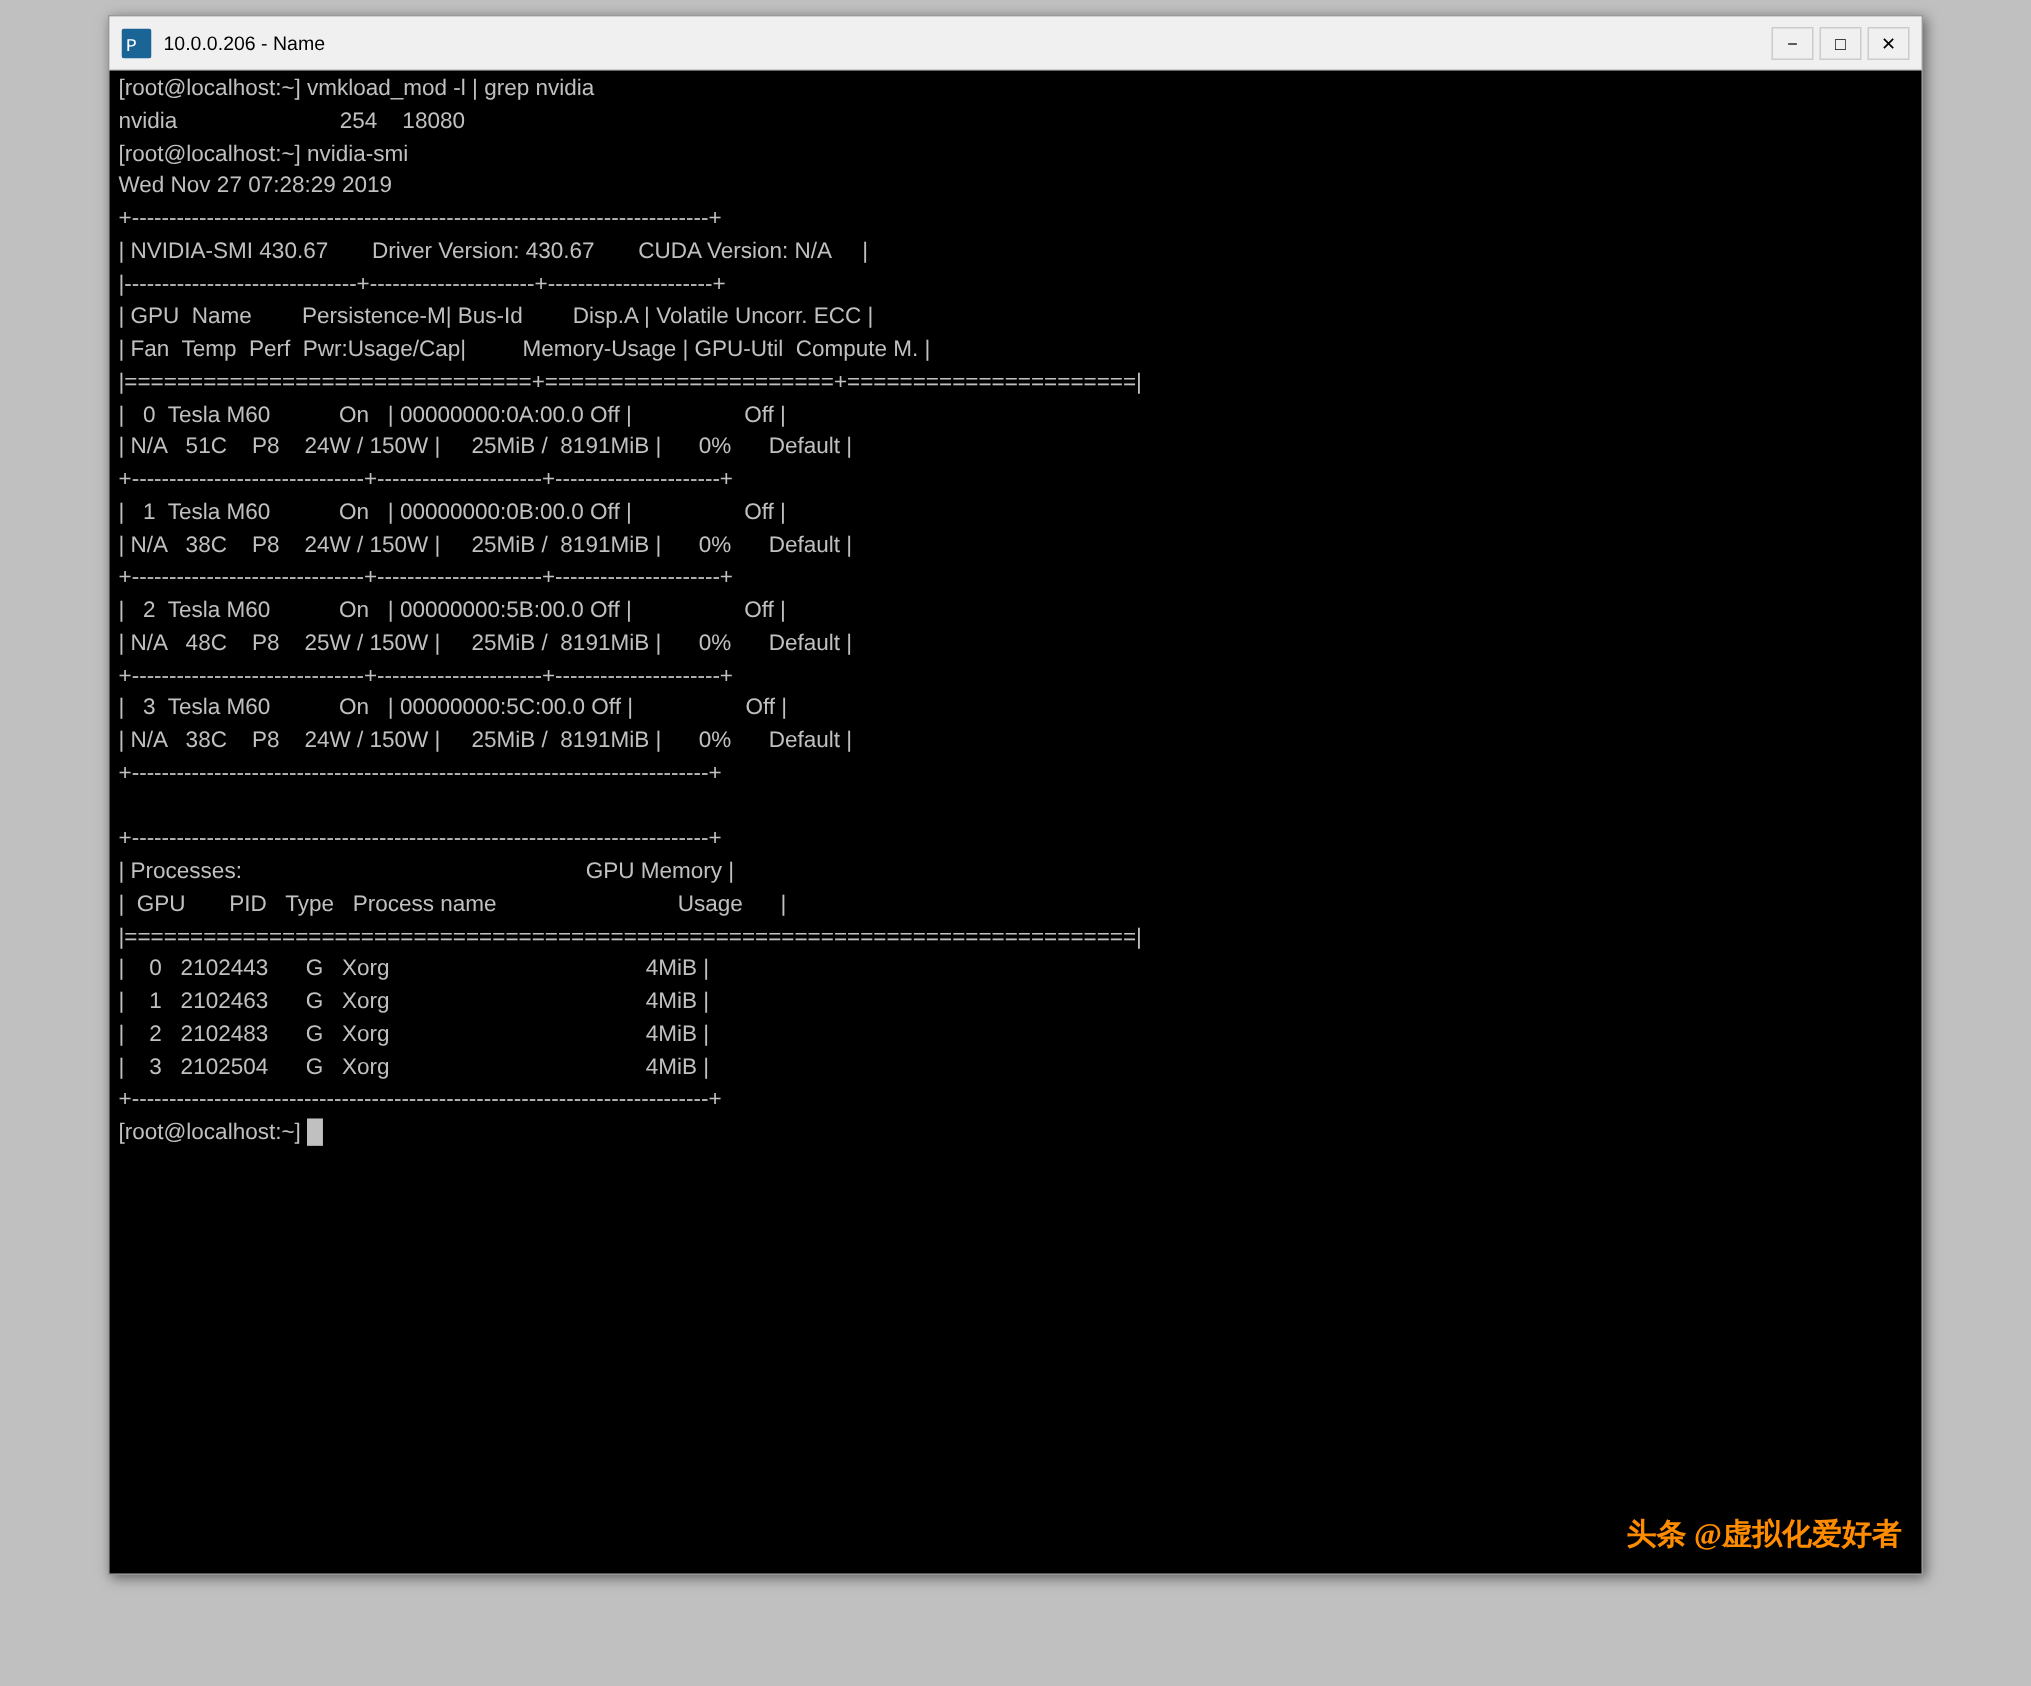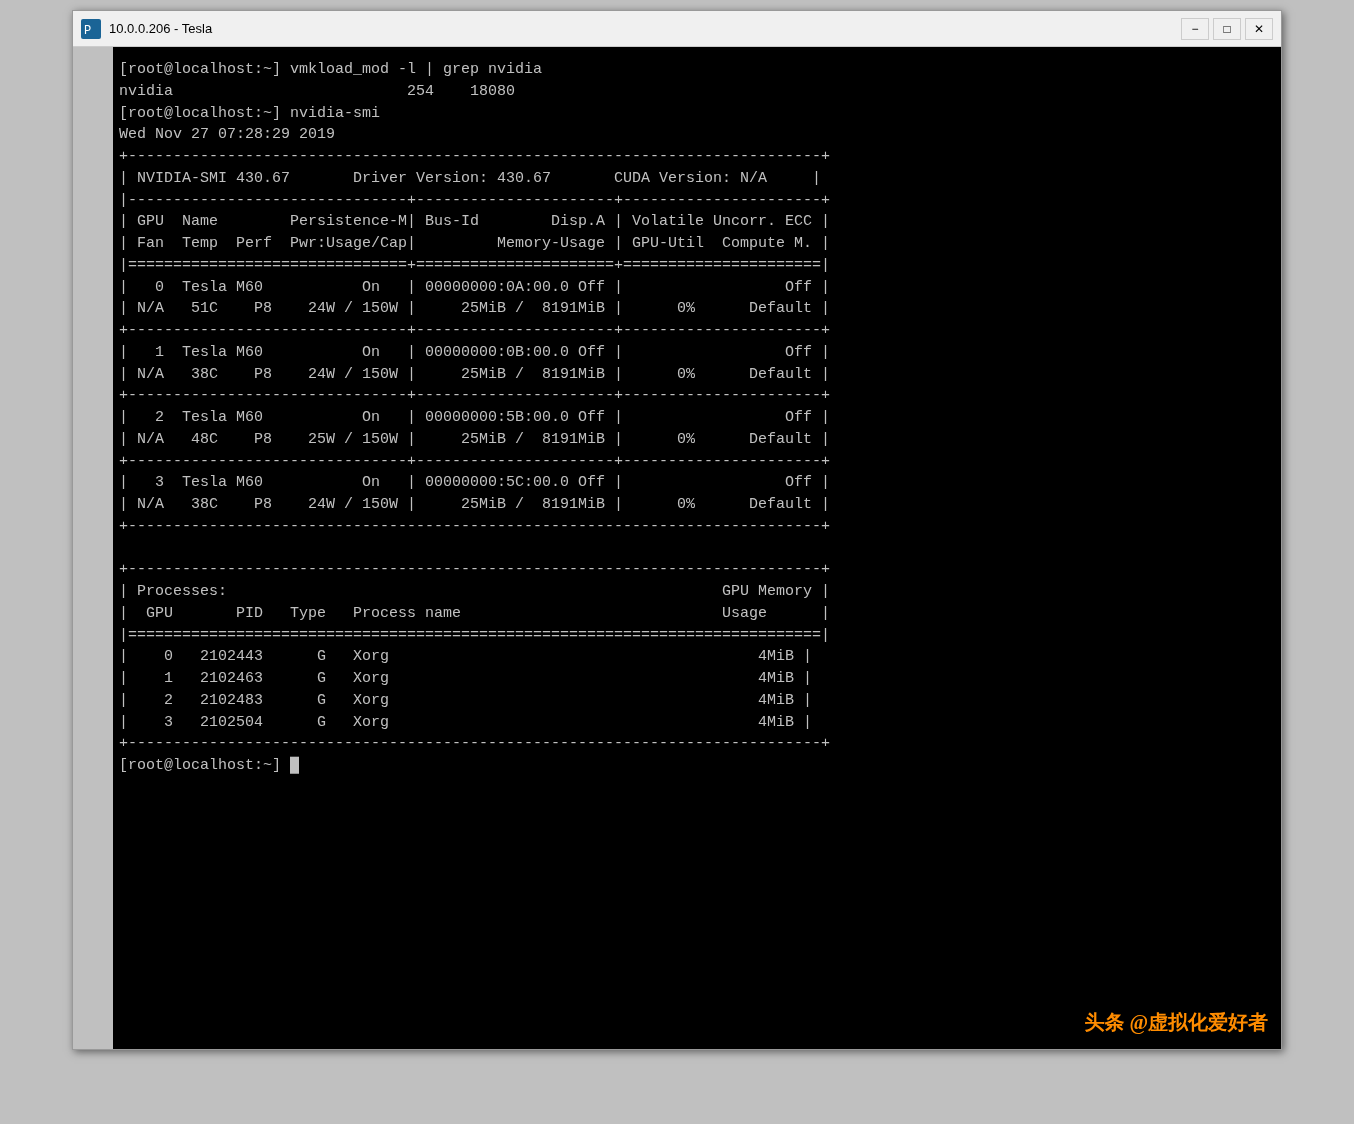--- a/index.html
+++ b/index.html
@@ -53,27 +53,26 @@
       display: flex;
       align-items: center;
       justify-content: center;
       font-size: 12px;
       font-family: 'Segoe UI', sans-serif;
     }
     .terminal {
       background: #000;
       color: #c0c0c0;
       flex: 1;
-      padding: 12px 6px;
+      padding: 1px 6px;
       font-size: 15px;
       line-height: 1.45;
       overflow: hidden;
       white-space: pre;
-      font-family: Liberation Mono, monospace;
-      margin-left: 40px;
+      font-family: Liberation Sans, sans-serif;
     }
     .window-wrap {
       position: relative;
     }
     .watermark {
       position: absolute;
       bottom: 14px;
       right: 14px;
       color: #ff8c00;
       font-family: 'SimSun', serif;
@@ -87,21 +86,21 @@
 <body>
 
 <div class="window-wrap" style="position:relative; width:1210px; margin:10px auto;">
   <div class="window">
     <div class="titlebar">
 
       <svg class="titlebar-icon" viewBox="0 0 20 20" xmlns="http://www.w3.org/2000/svg">
         <rect width="20" height="20" fill="#1a6496" rx="2"></rect>
         <text x="3" y="15" font-size="12" fill="white" font-family="Courier New">P</text>
       </svg>
-      <span class="titlebar-title">10.0.0.206 - Tesla</span>
+      <span class="titlebar-title">10.0.0.206 - Name</span>
       <div class="titlebar-buttons">
         <button class="titlebar-btn">−</button>
         <button class="titlebar-btn">□</button>
         <button class="titlebar-btn close">✕</button>
       </div>
     </div>
     <div class="terminal" id="terminal-content">[root@localhost:~] vmkload_mod -l | grep nvidia
 nvidia                          254    18080
 [root@localhost:~] nvidia-smi
 Wed Nov 27 07:28:29 2019

